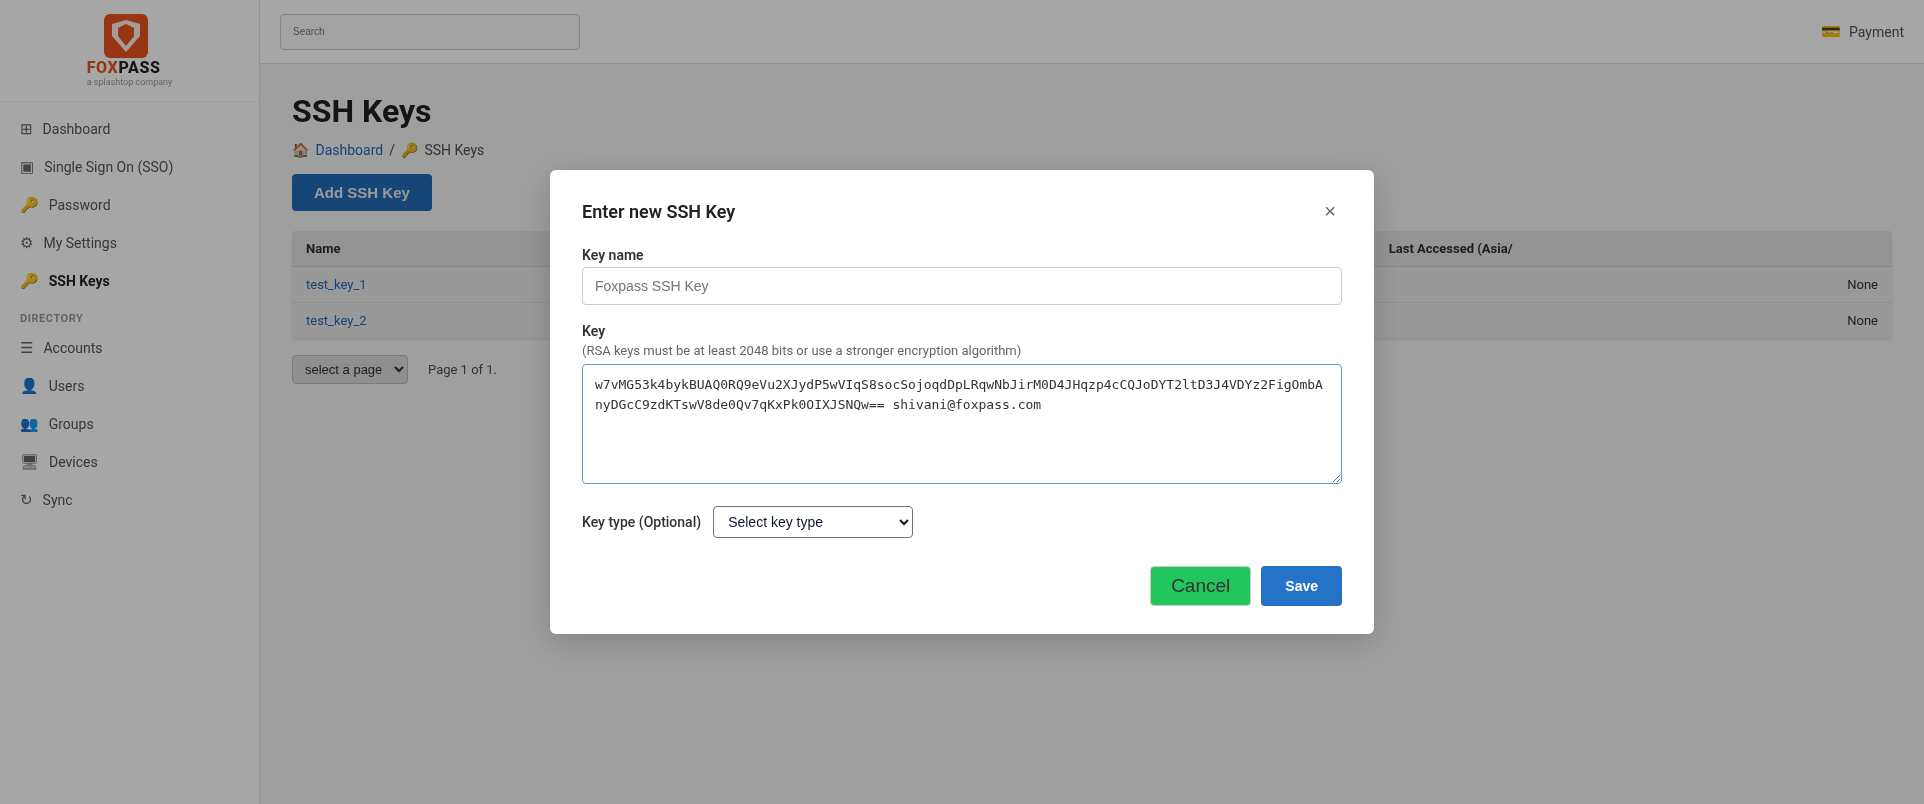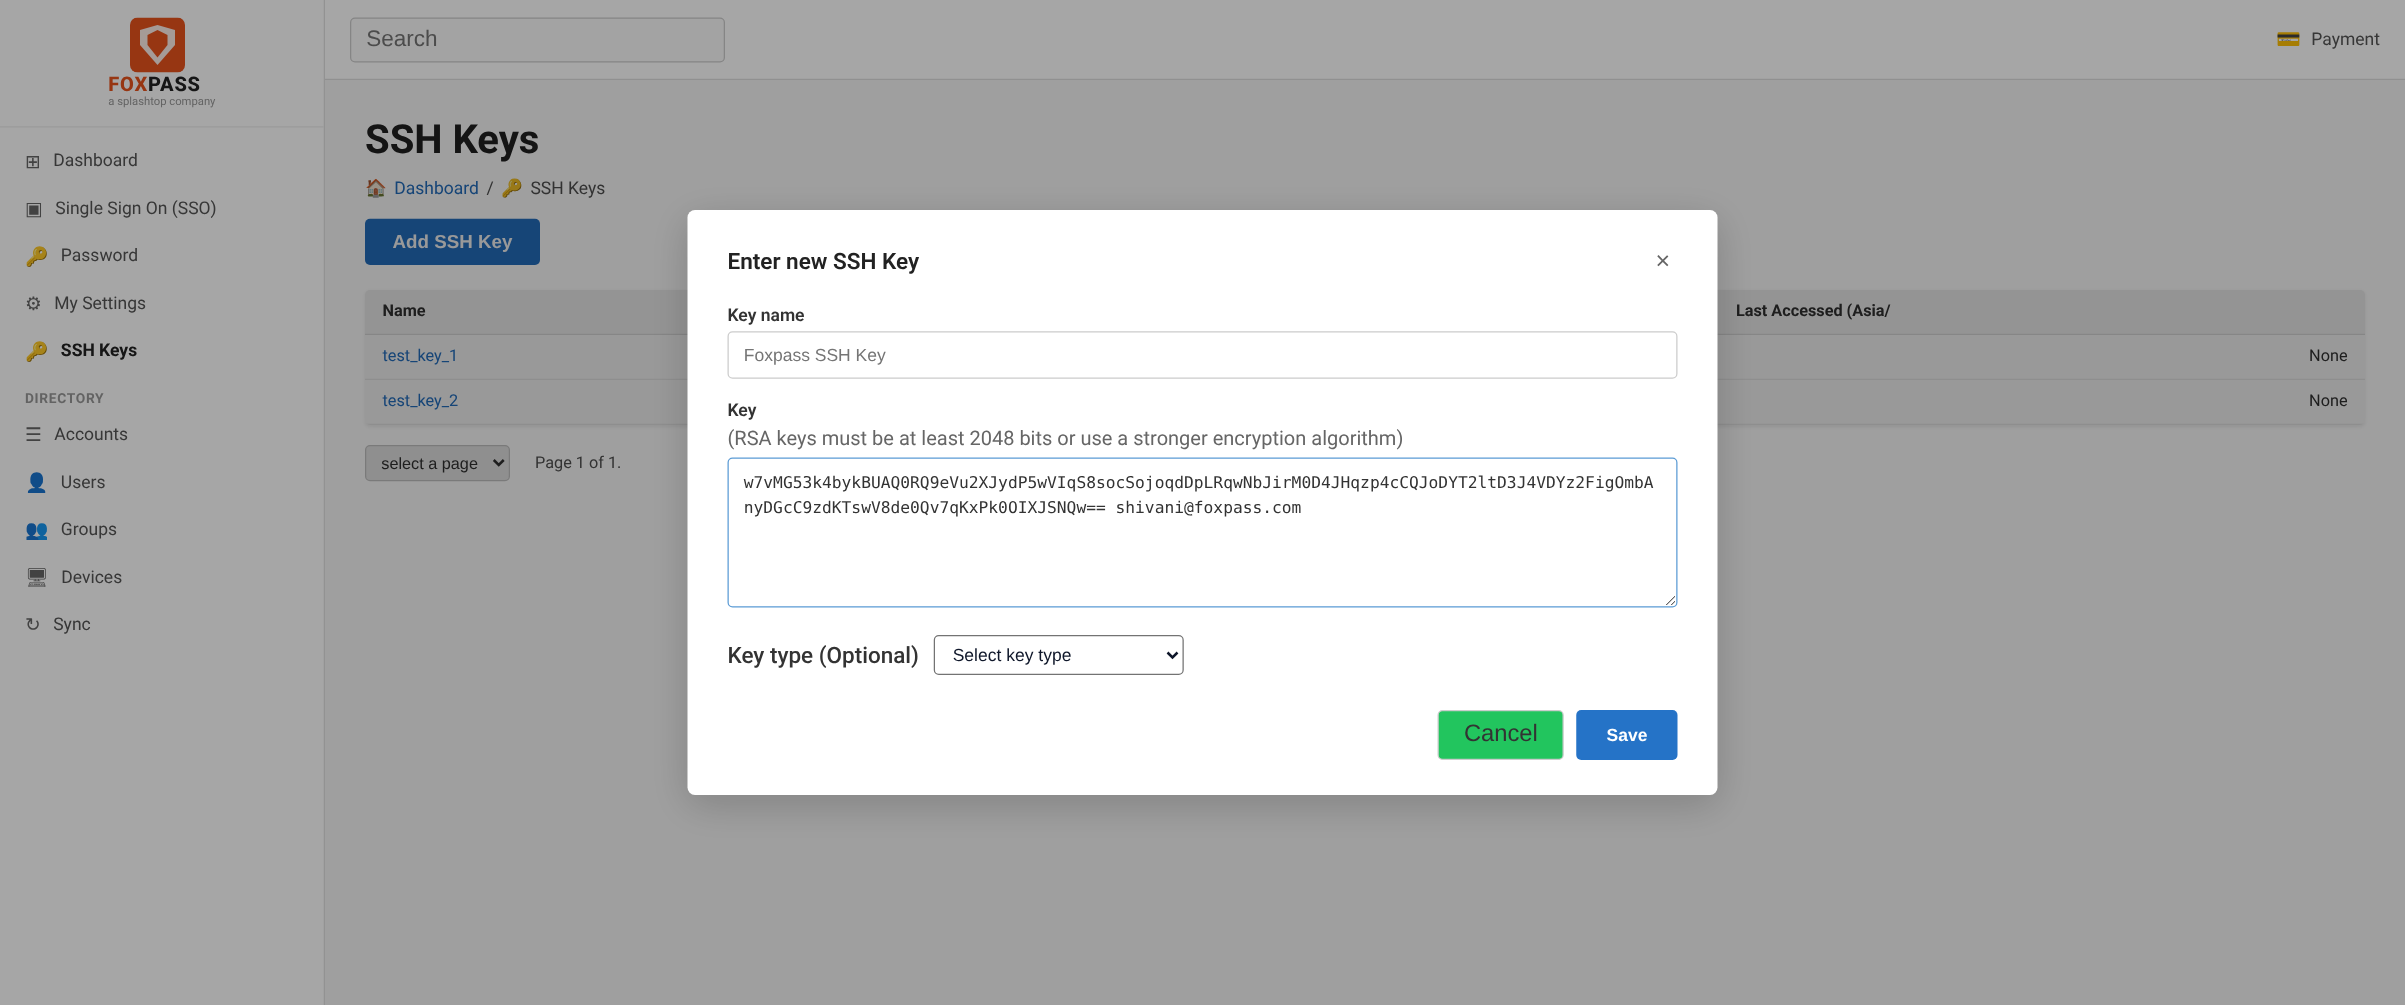--- a/index.html
+++ b/index.html
@@ -71,21 +71,21 @@
       align-items: center;
       justify-content: space-between;
       flex-shrink: 0;
     }
     .search-box {
       width: 300px;
       height: 36px;
       border: 1px solid #ccc;
       border-radius: 4px;
       padding: 0 12px;
-      font-size: 18px;
+      font-size: 10px;
       color: #555;
       background: #fafafa;
     }
     .topbar-right {
       display: flex;
       align-items: center;
       gap: 8px;
       color: #555;
       font-size: 14px;
     }
@@ -219,21 +219,21 @@
       margin-bottom: 18px;
     }
     .form-label {
       font-size: 14px;
       font-weight: 600;
       color: #333;
       margin-bottom: 4px;
       display: block;
     }
     .form-sublabel {
-      font-size: 16px;
+      font-size: 13px;
       color: #666;
       margin-bottom: 6px;
     }
     .form-input {
       width: 100%;
       height: 38px;
       border: 1px solid #ccc;
       border-radius: 4px;
       padding: 0 12px;
       font-size: 14px;
@@ -253,21 +253,21 @@
       font-family: monospace;
       line-height: 1.5;
     }
     .key-type-row {
       display: flex;
       align-items: center;
       gap: 12px;
       margin-bottom: 28px;
     }
     .key-type-label {
-      font-size: 18px;
+      font-size: 14px;
       color: #333;
       font-weight: 500;
       white-space: nowrap;
     }
     .key-type-select {
       padding: 6px 30px 6px 10px;
       border: 1px solid #737373;
       border-radius: 4px;
       font-size: 14px;
       color: #0f172a;

